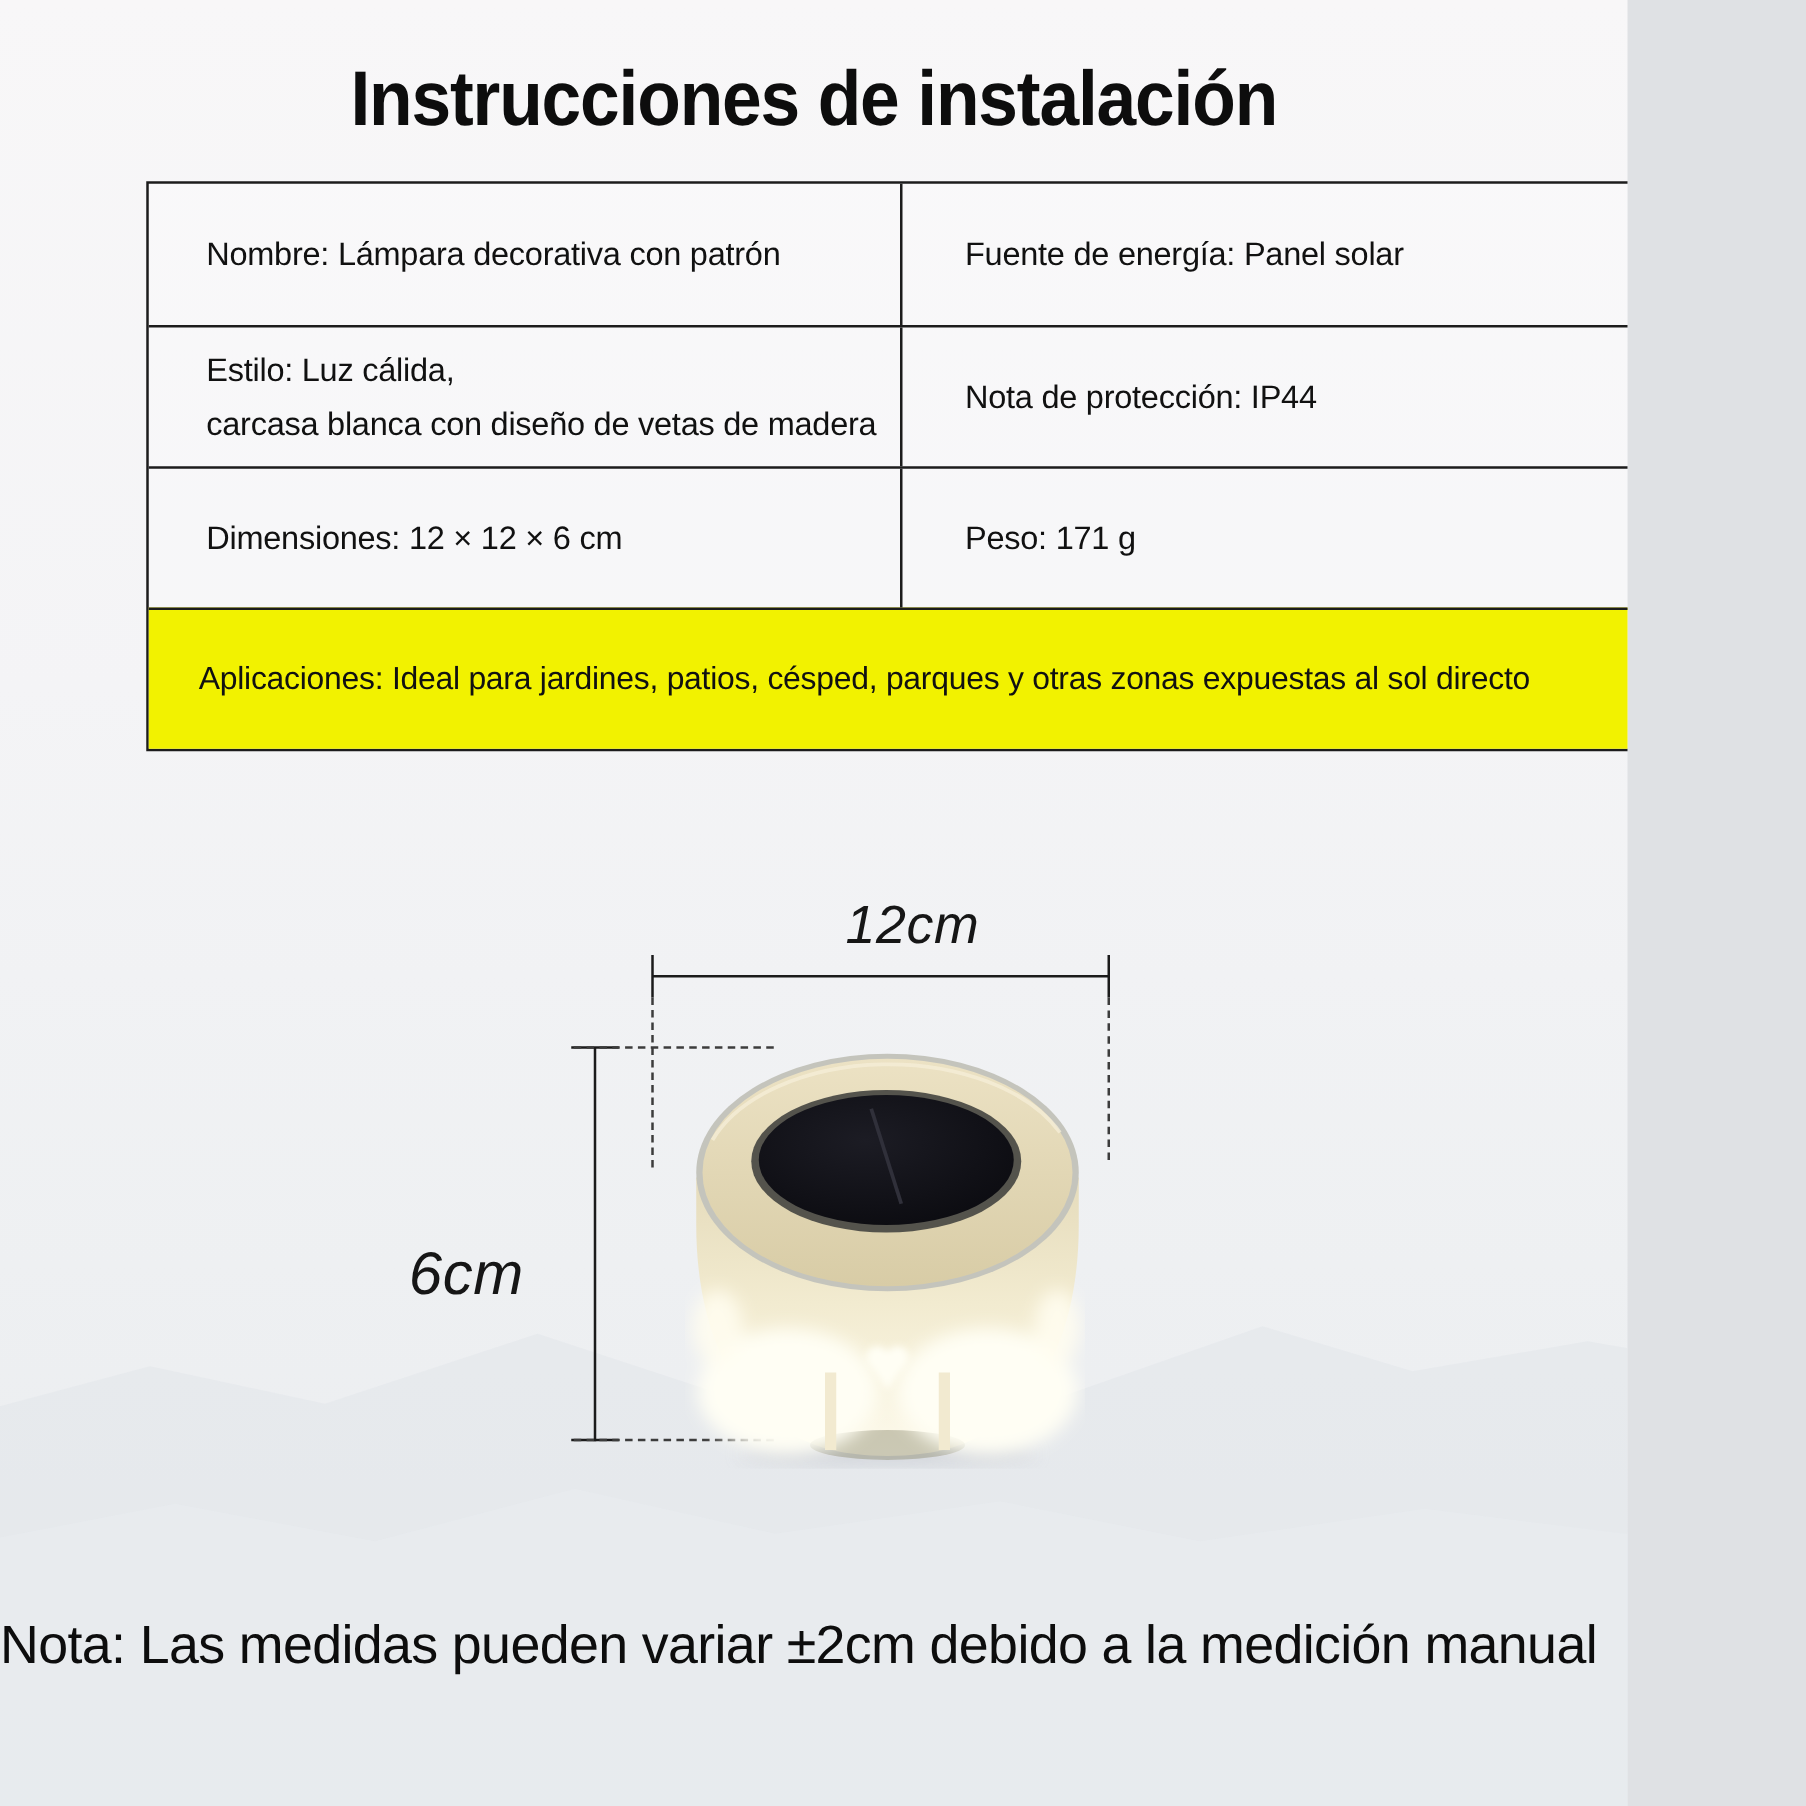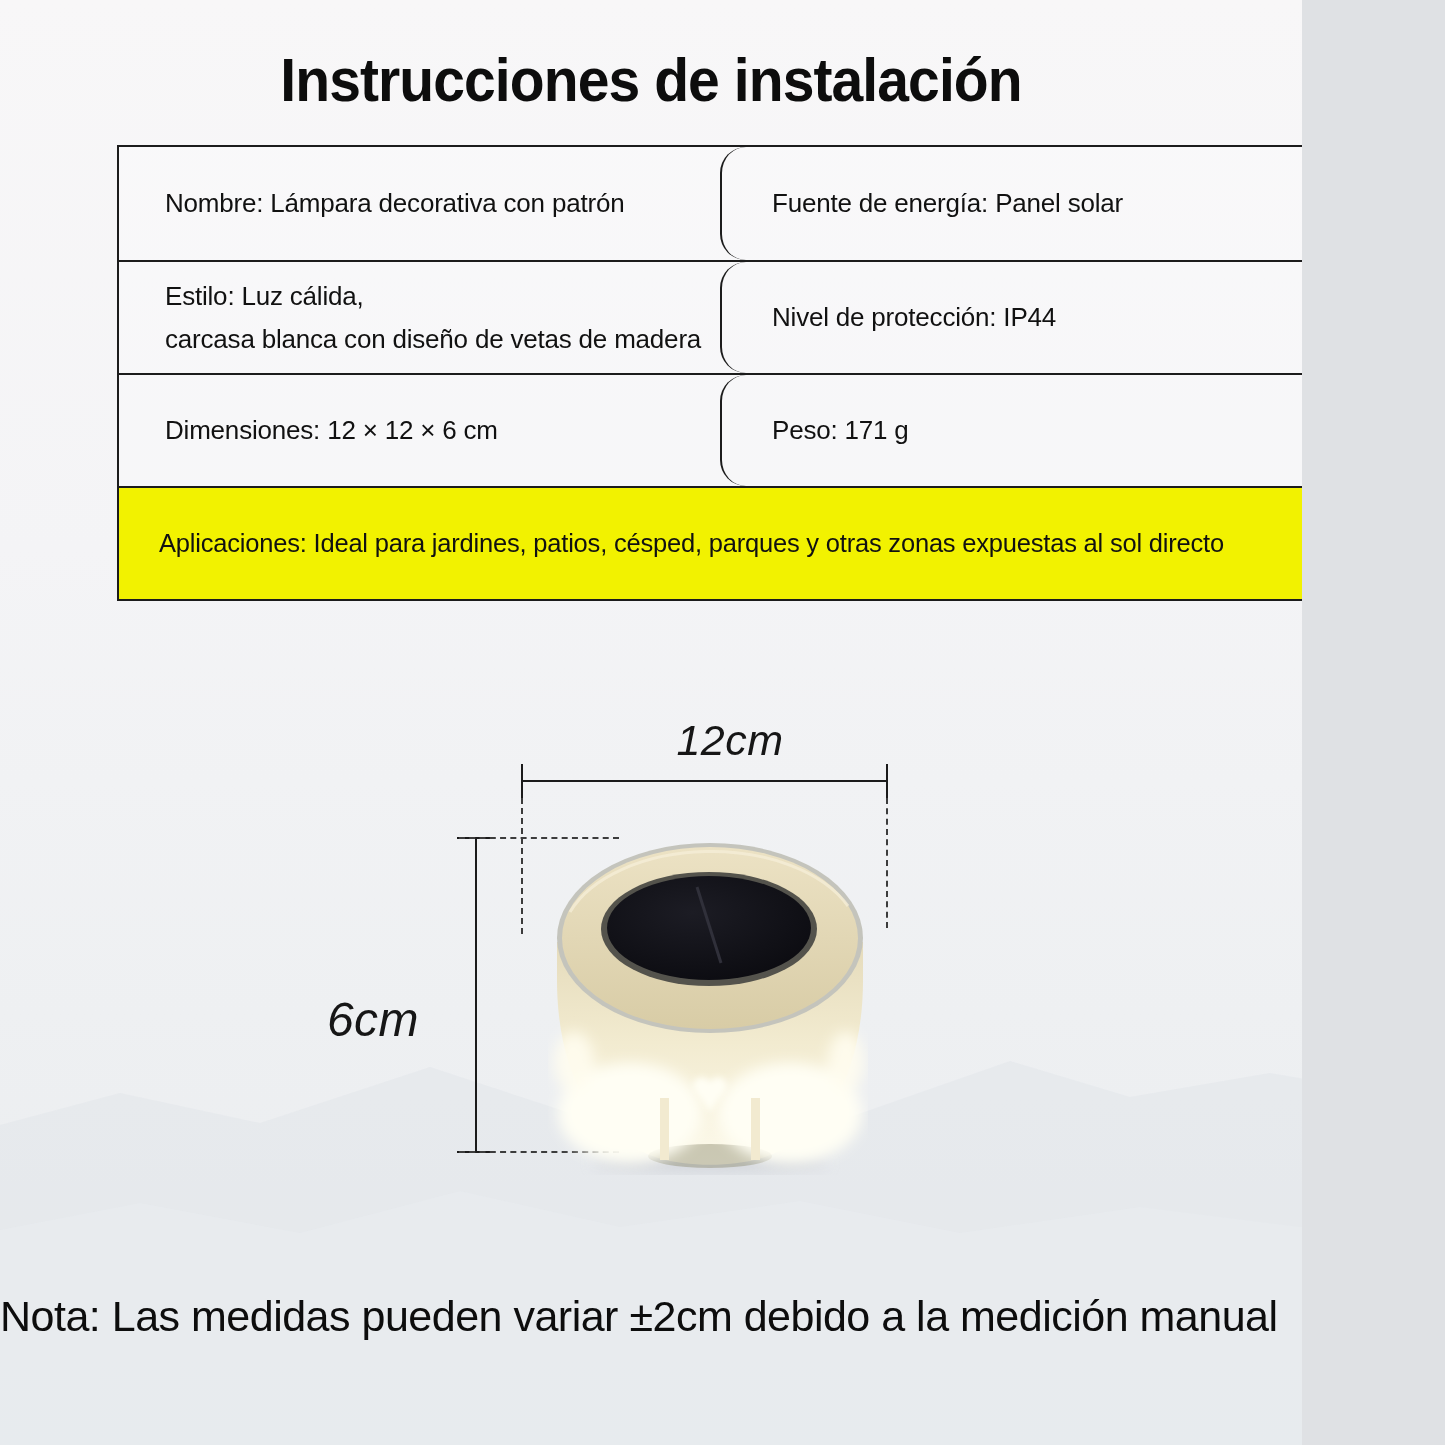--- a/index.html
+++ b/index.html
@@ -43,21 +43,20 @@
   .trow:first-child { border-top: none; }
   .cell {
     display: flex;
     align-items: center;
     font-size: 26px;
     line-height: 1.62;
     padding-left: 46px;
     padding-right: 18px;
     white-space: pre-line;
     letter-spacing: -0.2px;
-    border-radius: 26px;
   }
   .cell.left  { width: 601px; }
   .cell.right { flex: 1; border-left: 2px solid #1c1c1c; padding-left: 50px; }
   .trow.highlight { background: #f2f200; }
   .cell.full { width: 100%; font-size: 25.5px; padding-left: 40px; }
 
   
   .dim-label {
     position: absolute;
     text-align: center;
@@ -110,21 +109,21 @@
   <h1 class="title">Instrucciones de instalación</h1>
 
   <div class="spec-table">
     <div class="trow">
       <div class="cell left">Nombre: Lámpara decorativa con patrón</div>
       <div class="cell right">Fuente de energía: Panel solar</div>
     </div>
     <div class="trow">
       <div class="cell left">Estilo: Luz cálida,
 carcasa blanca con diseño de vetas de madera</div>
-      <div class="cell right">Nivel de protección: IP44</div>
+      <div class="cell right">Nota de protección: IP44</div>
     </div>
     <div class="trow">
       <div class="cell left">Dimensiones: 12 × 12 × 6 cm</div>
       <div class="cell right">Peso: 171 g</div>
     </div>
     <div class="trow highlight">
       <div class="cell full">Aplicaciones: Ideal para jardines, patios, césped, parques y otras zonas expuestas al sol directo</div>
     </div>
   </div>
 

